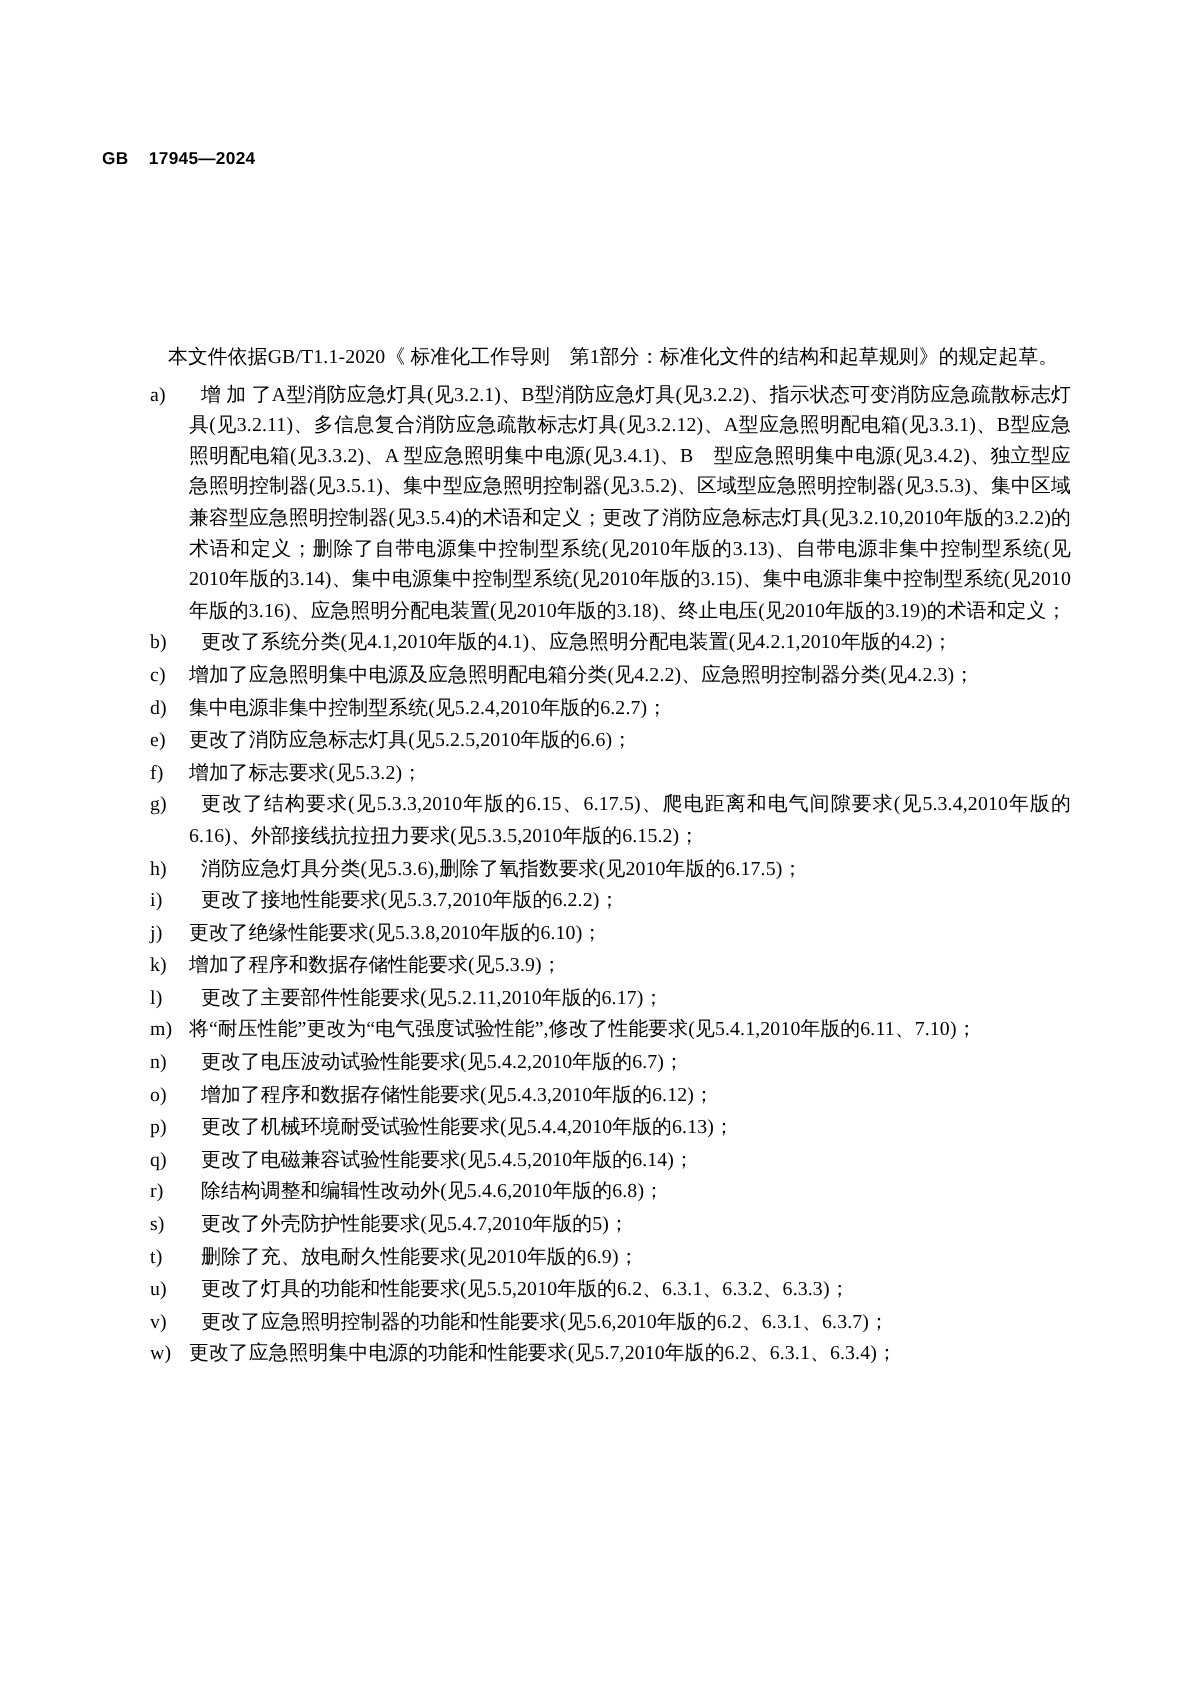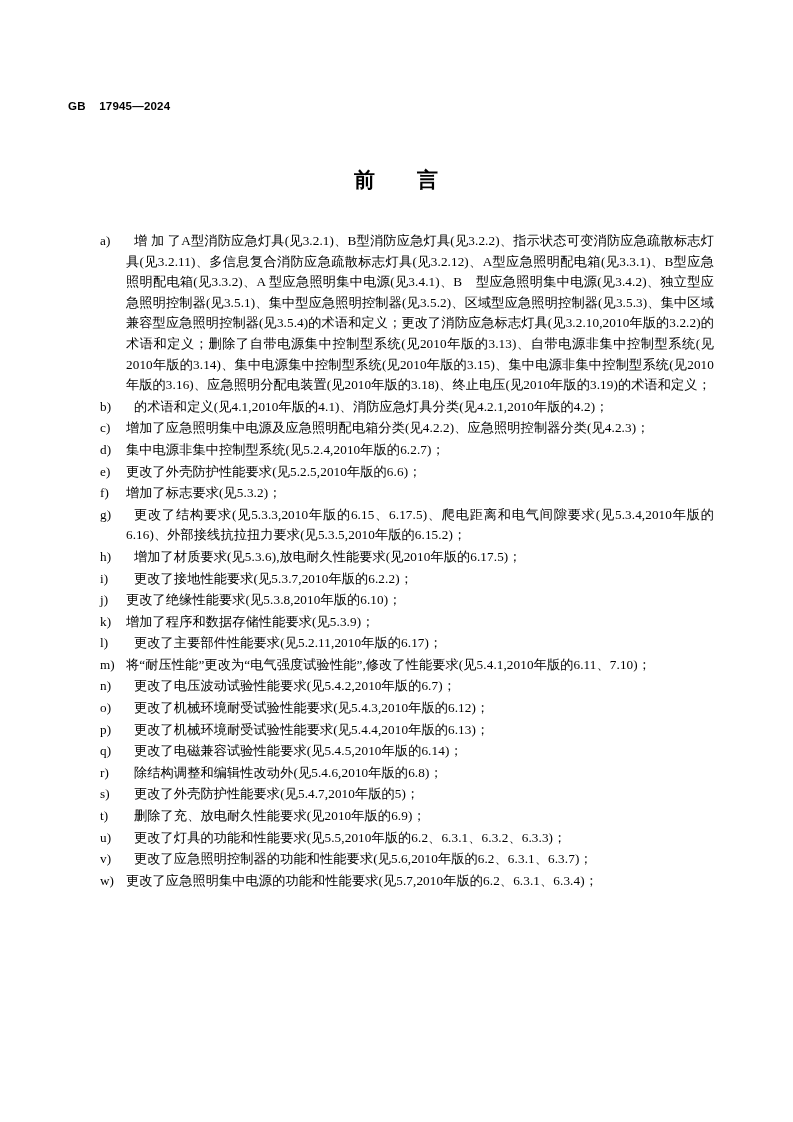--- a/index.html
+++ b/index.html
@@ -105,58 +105,58 @@
     font-weight: normal;
   }
 </style>
 </head>
 <body>
 
 <div class="page">
 
   <div class="header">GB    17945—2024</div>
 
-  <div class="title">前      言</div>
 
   <div class="body">
 
+    <p class="para">本文件依据GB/T1.1-2020《 标准化工作导则　第1部分：标准化文件的结构和起草规则》的规定起草。</p>
 
 
     <ul class="list">
       <li class="ind">
         <span class="marker">a)</span>
         <span class="txt">增 加 了A型消防应急灯具(见3.2.1)、B型消防应急灯具(见3.2.2)、指示状态可变消防应急疏散标志灯具(见3.2.11)、多信息复合消防应急疏散标志灯具(见3.2.12)、A型应急照明配电箱(见3.3.1)、B型应急照明配电箱(见3.3.2)、A 型应急照明集中电源(见3.4.1)、B　型应急照明集中电源(见3.4.2)、独立型应急照明控制器(见3.5.1)、集中型应急照明控制器(见3.5.2)、区域型应急照明控制器(见3.5.3)、集中区域兼容型应急照明控制器(见3.5.4)的术语和定义；更改了消防应急标志灯具(见3.2.10,2010年版的3.2.2)的术语和定义；删除了自带电源集中控制型系统(见2010年版的3.13)、自带电源非集中控制型系统(见2010年版的3.14)、集中电源集中控制型系统(见2010年版的3.15)、集中电源非集中控制型系统(见2010年版的3.16)、应急照明分配电装置(见2010年版的3.18)、终止电压(见2010年版的3.19)的术语和定义；</span>
       </li>
       <li class="ind">
         <span class="marker">b)</span>
-        <span class="txt">的术语和定义(见4.1,2010年版的4.1)、消防应急灯具分类(见4.2.1,2010年版的4.2)；</span>
+        <span class="txt">更改了系统分类(见4.1,2010年版的4.1)、应急照明分配电装置(见4.2.1,2010年版的4.2)；</span>
       </li>
       <li>
         <span class="marker">c)</span>
         <span class="txt">增加了应急照明集中电源及应急照明配电箱分类(见4.2.2)、应急照明控制器分类(见4.2.3)；</span>
       </li>
       <li>
         <span class="marker">d)</span>
         <span class="txt">集中电源非集中控制型系统(见5.2.4,2010年版的6.2.7)；</span>
       </li>
       <li>
         <span class="marker">e)</span>
-        <span class="txt">更改了外壳防护性能要求(见5.2.5,2010年版的6.6)；</span>
+        <span class="txt">更改了消防应急标志灯具(见5.2.5,2010年版的6.6)；</span>
       </li>
       <li>
         <span class="marker">f)</span>
         <span class="txt">增加了标志要求(见5.3.2)；</span>
       </li>
       <li class="ind">
         <span class="marker">g)</span>
         <span class="txt">更改了结构要求(见5.3.3,2010年版的6.15、6.17.5)、爬电距离和电气间隙要求(见5.3.4,2010年版的6.16)、外部接线抗拉扭力要求(见5.3.5,2010年版的6.15.2)；</span>
       </li>
       <li class="ind">
         <span class="marker">h)</span>
-        <span class="txt">增加了材质要求(见5.3.6),放电耐久性能要求(见2010年版的6.17.5)；</span>
+        <span class="txt">消防应急灯具分类(见5.3.6),删除了氧指数要求(见2010年版的6.17.5)；</span>
       </li>
       <li class="ind">
         <span class="marker">i)</span>
         <span class="txt">更改了接地性能要求(见5.3.7,2010年版的6.2.2)；</span>
       </li>
       <li>
         <span class="marker">j)</span>
         <span class="txt">更改了绝缘性能要求(见5.3.8,2010年版的6.10)；</span>
       </li>
       <li>
@@ -170,21 +170,21 @@
       <li>
         <span class="marker">m)</span>
         <span class="txt">将“耐压性能”更改为“电气强度试验性能”,修改了性能要求(见5.4.1,2010年版的6.11、7.10)；</span>
       </li>
       <li class="ind">
         <span class="marker">n)</span>
         <span class="txt">更改了电压波动试验性能要求(见5.4.2,2010年版的6.7)；</span>
       </li>
       <li class="ind">
         <span class="marker">o)</span>
-        <span class="txt">更改了机械环境耐受试验性能要求(见5.4.3,2010年版的6.12)；</span>
+        <span class="txt">增加了程序和数据存储性能要求(见5.4.3,2010年版的6.12)；</span>
       </li>
       <li class="ind">
         <span class="marker">p)</span>
         <span class="txt">更改了机械环境耐受试验性能要求(见5.4.4,2010年版的6.13)；</span>
       </li>
       <li class="ind">
         <span class="marker">q)</span>
         <span class="txt">更改了电磁兼容试验性能要求(见5.4.5,2010年版的6.14)；</span>
       </li>
       <li class="ind">

